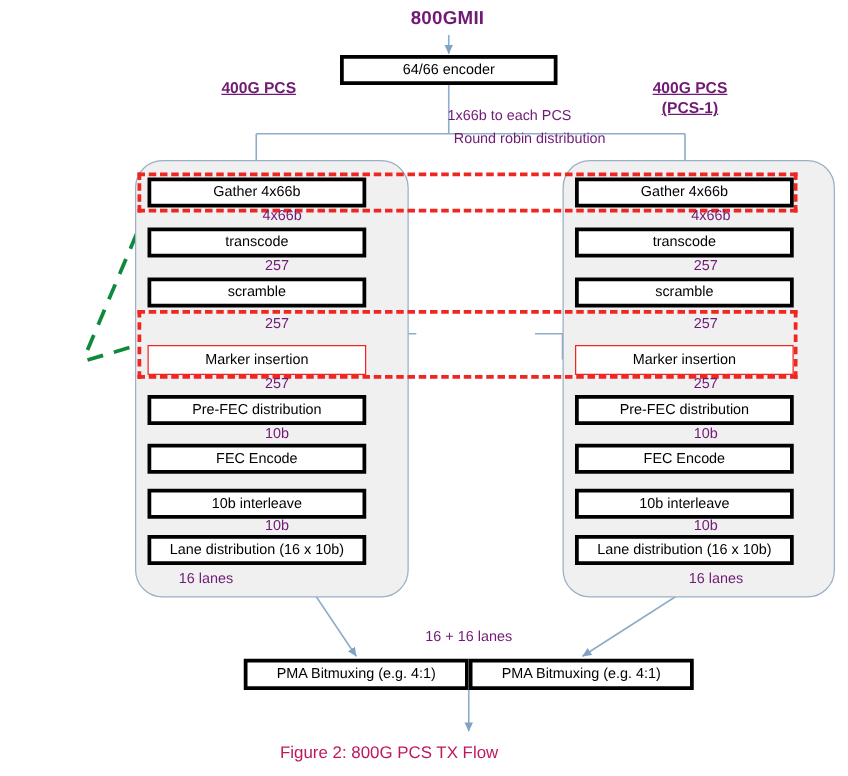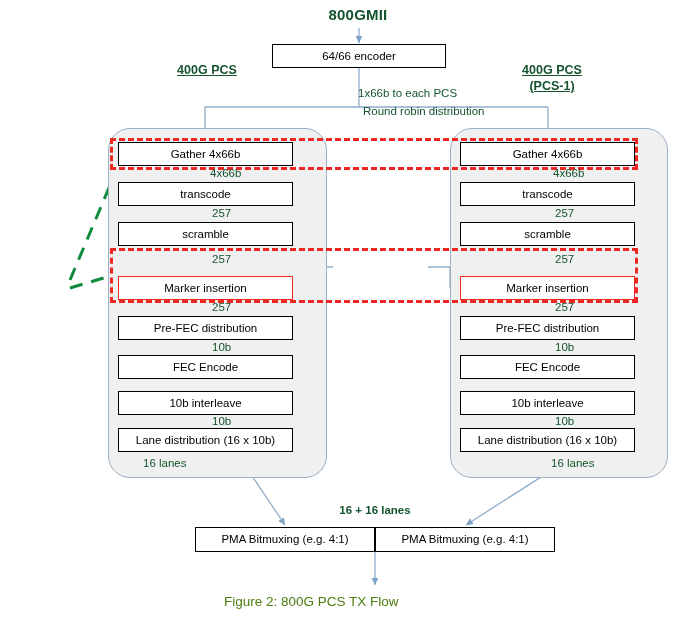--- a/index.html
+++ b/index.html
@@ -20,57 +20,57 @@
   #svg-layer {
     position: absolute;
     left: 0; top: 0;
     width: 678px;
     height: 621px;
   }
   .node {
     position: absolute;
     box-sizing: border-box;
     background: #ffffff;
-    border: 1px solid #000000;
+    border: 3px solid #000000;
     display: flex;
     align-items: center;
     justify-content: center;
     font-size: 11.5px;
     color: #000000;
     line-height: 1.1;
     white-space: nowrap;
     z-index: 6;
   }
   .node.red-node {
     border: 1px solid #ee2722;
   }
   .label {
     position: absolute;
     font-size: 11.5px;
-    color: #14532d;
+    color: #701a75;
     white-space: nowrap;
     z-index: 7;
     line-height: 1.25;
   }
   .label.center { text-align: center; }
   .title-800gmii {
     font-weight: bold;
     font-size: 15px;
     letter-spacing: .2px;
   }
   .pcs-head {
     font-weight: bold;
     font-size: 12.5px;
     text-align: center;
     line-height: 1.3;
     text-decoration: underline;
   }
   .caption {
     font-size: 13.5px;
-    color: #4d7c0f;
+    color: #be185d;
     white-space: nowrap;
   }
   .pcs-container {
     position: absolute;
     box-sizing: border-box;
     background: #f0f0f0;
     border: 1px solid #9ab0c6;
     border-radius: 22px;
     z-index: 1;
   }
@@ -184,20 +184,20 @@
   <div class="label" style="left:555px; top:300px;">257</div>
   <div class="label" style="left:555px; top:340px;">10b</div>
   <div class="label" style="left:555px; top:414px;">10b</div>
   <div class="label" style="left:551px; top:456px;">16 lanes</div>
 
   <div class="red-band" style="left:110px; top:138px; width:528px; height:32px;"></div>
   <div class="red-band" style="left:110px; top:248px; width:528px; height:55px;"></div>
 
 
 
-  <div class="label center" style="left:315px; top:503px; width:120px;font-weight:bold;">16 + 16 lanes</div>
+  <div class="label center" style="left:315px; top:503px; width:120px;">16 + 16 lanes</div>
 
   <div class="node" style="left:195px; top:527px; width:180px; height:25px;">PMA Bitmuxing  (e.g. 4:1)</div>
   <div class="node" style="left:375px; top:527px; width:180px; height:25px;">PMA Bitmuxing  (e.g. 4:1)</div>
 
   <div class="label caption" style="left:224px; top:594px;">Figure 2: 800G PCS TX Flow</div>
 
 </div>
 
 </body></html>

